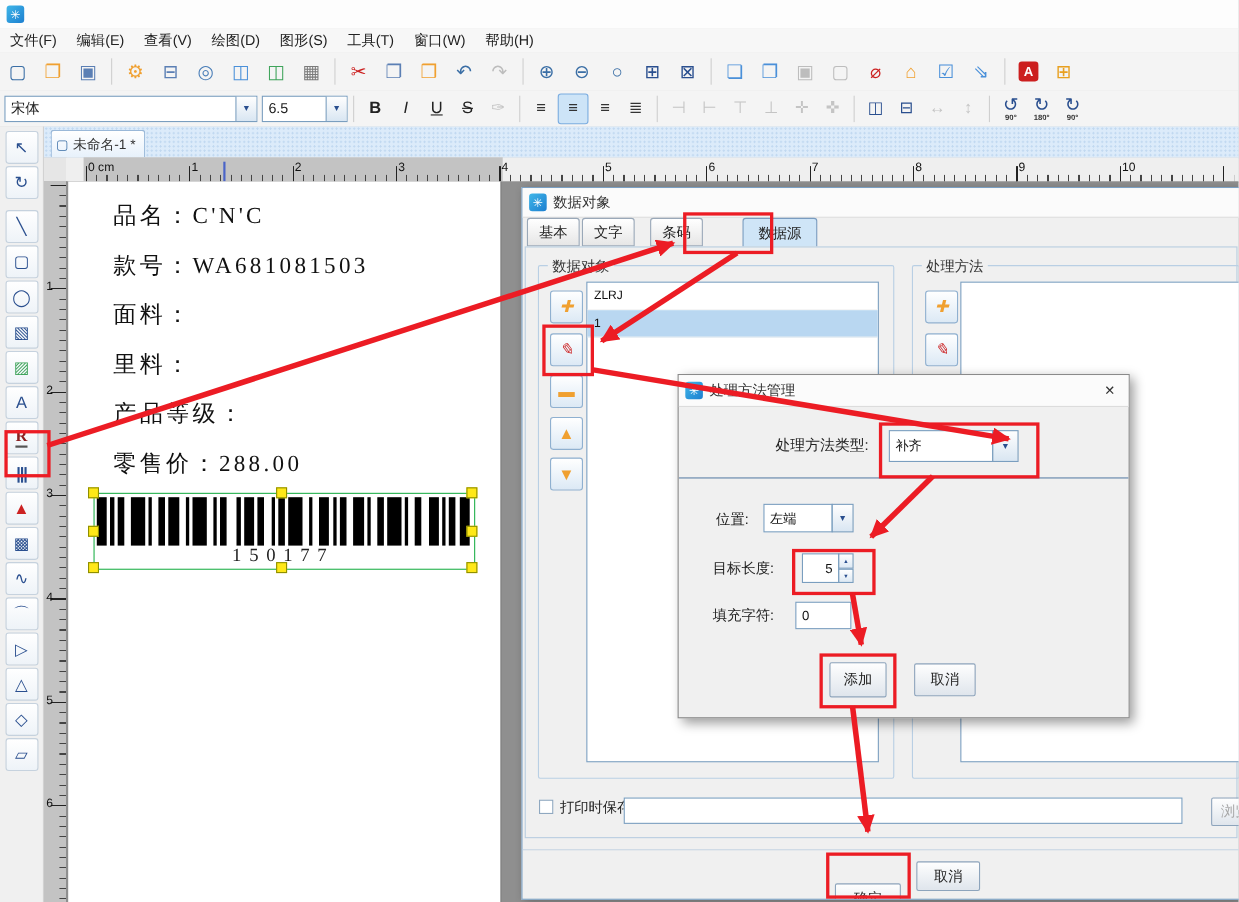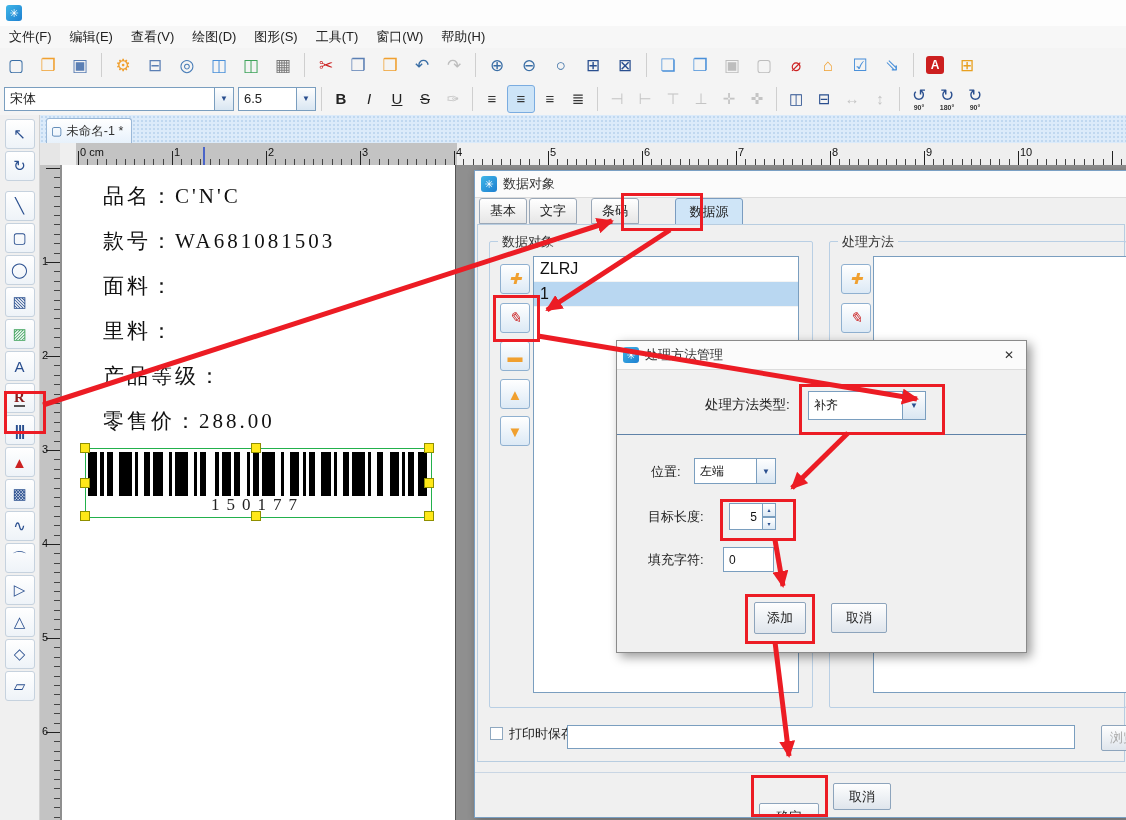--- a/index.html
+++ b/index.html
@@ -76,21 +76,21 @@
   .tab{position:absolute;top:0;height:24px;background:linear-gradient(#ffffff,#e6e6e6);border:1px solid #9aa8b8;
     border-radius:3px 3px 0 0;display:inline-flex;align-items:center;justify-content:center;font-size:13px;color:#222;}
   .tab.on{background:#cfe5f7;border-color:#7a9cc0;height:26px;margin-left:48px;}
   .panel{border:1px solid #b8cde0;background:#f0f0f0;}
   .group{border:1px solid #b9cfe4;border-radius:2px;}
   .glabel{position:absolute;top:-9px;left:8px;background:#f0f0f0;padding:0 4px;font-size:13px;color:#333;}
   .sbtn{position:absolute;width:28px;height:28px;border:1px solid #8fb0d0;border-radius:3px;
     background:linear-gradient(#ffffff,#dce9f5);display:inline-flex;align-items:center;justify-content:center;
     font-size:15px;font-style:normal;}
   .list{position:absolute;background:#fff;border:1px solid #7a9ebf;overflow:hidden;}
-  .lrow{height:24px;line-height:24px;padding-left:6px;font-size:16px;color:#111;border-bottom:1px solid #f4f4f4;}
+  .lrow{height:24px;line-height:24px;padding-left:6px;font-size:11px;color:#111;border-bottom:1px solid #f4f4f4;}
   .lrow.sel{background:#b9d7f1;}
   .btn{position:absolute;background:linear-gradient(#fefefe,#dfe5ec);border:1px solid #8da4bc;border-radius:2px;
     display:inline-flex;align-items:center;justify-content:center;font-size:13px;color:#222;}
   .btn.gray{color:#a8a8a8;}
   .field{position:absolute;background:#fff;border:1px solid #7a9ebf;font-size:12px;color:#111;
     display:flex;align-items:center;box-sizing:border-box;padding:0 5px;}
   .ddbtn{position:absolute;background:linear-gradient(#fefefe,#d9e6f2);border:1px solid #7a9ebf;
     display:inline-flex;align-items:center;justify-content:center;font-size:8px;color:#2a4f8f;box-sizing:border-box;}
   .spincol{position:absolute;width:14px;display:flex;flex-direction:column;}
   .spincol span{flex:1;border:1px solid #7a9ebf;background:linear-gradient(#fff,#dde9f4);font-size:6px;color:#2a4f8f;

